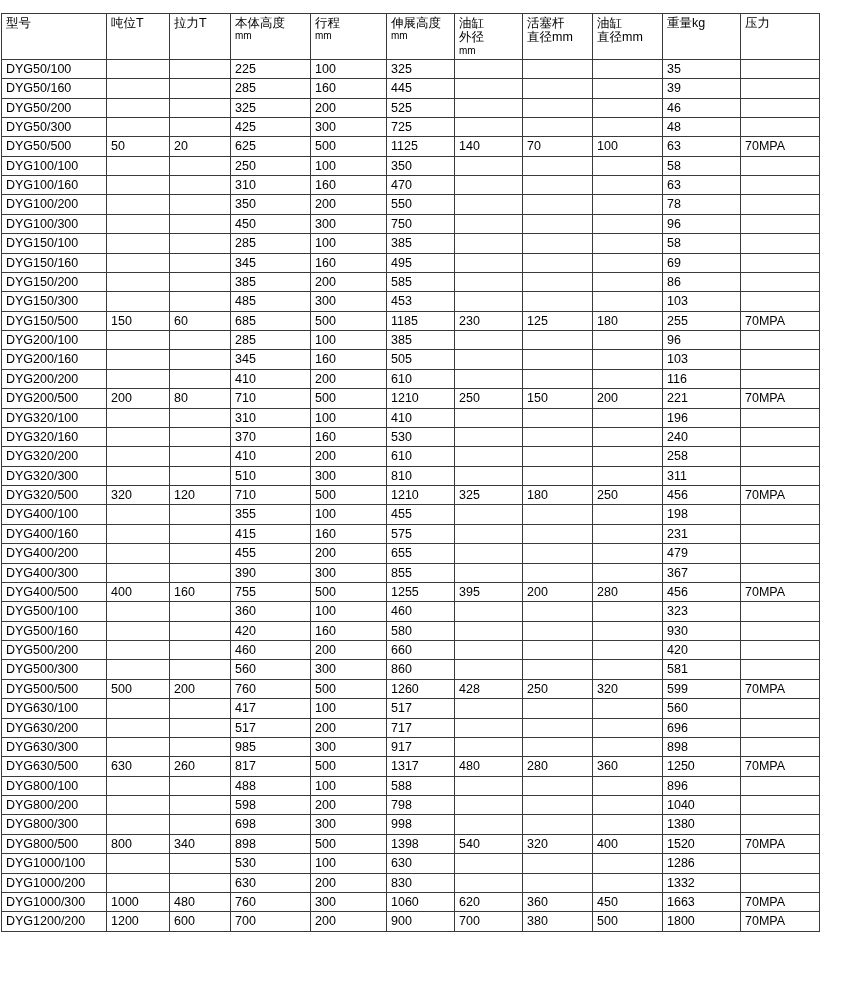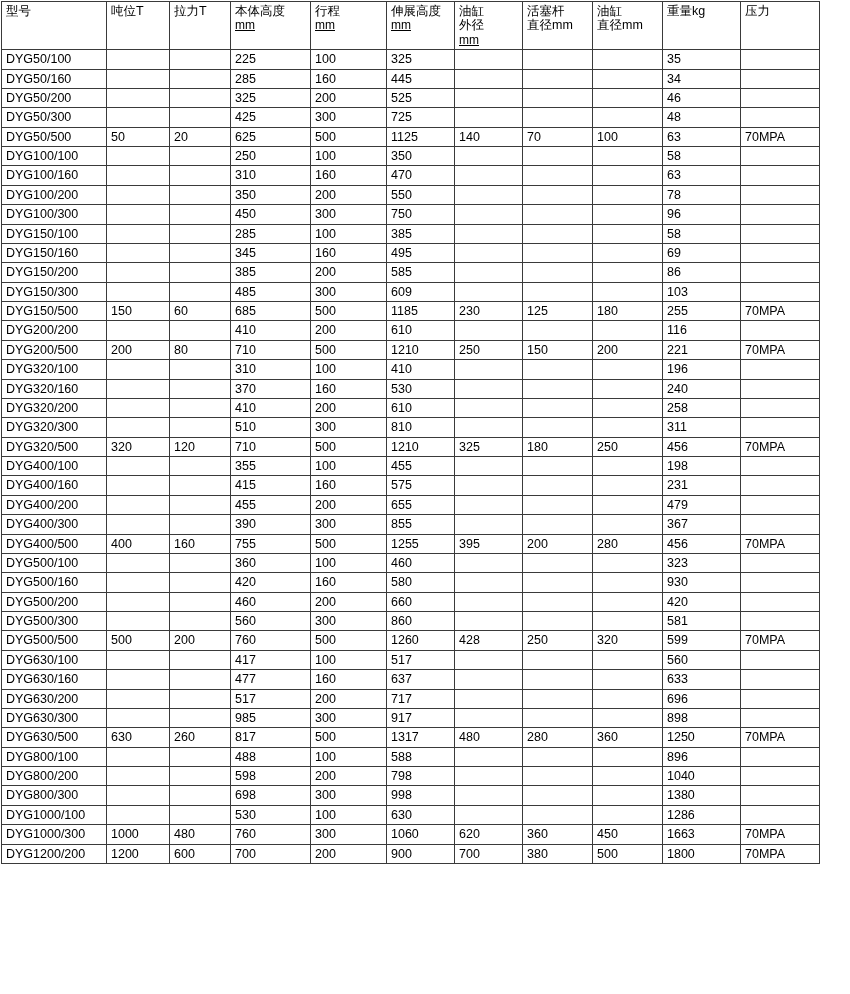--- a/index.html
+++ b/index.html
@@ -12,21 +12,21 @@
     height: 994px;
     font-family: "Liberation Sans", sans-serif;
     color: #000000;
     overflow: hidden;
   }
   #spec-table {
     border-collapse: collapse;
     table-layout: fixed;
     width: 762px;
     margin-left: 1px;
-    margin-top: 1px;
+    margin-top: 13px;
   }
   #spec-table td {
     border: 1px solid #3a3a3a;
     font-size: 12.5px;
     line-height: 1.15;
     padding: 2px 3px 2px 4px;
     vertical-align: top;
     white-space: pre-line;
     height: 18px;
     box-sizing: border-box;
@@ -49,24 +49,23 @@
     vertical-align: top;
   }
   .hdr-tall {
     height: 58px;
   }
   .hdr-model {
     vertical-align: bottom;
     height: 58px;
   }
   .unit {
-    font-size: 12px;
+    font-size: 10px;
     display: block;
     line-height: 1.2;
-    text-decoration: underline;
   }
   .grp {
     vertical-align: bottom;
   }
   td.empty { }
 </style>
 </head>
 <body>
 
 <table id="spec-table">
@@ -118,21 +117,21 @@
       <tr>
         <td>DYG50/160</td>
         <td class="empty"></td>
         <td class="empty"></td>
         <td>285</td>
         <td>160</td>
         <td>445</td>
         <td class="empty"></td>
         <td class="empty"></td>
         <td class="empty"></td>
-        <td>34</td>
+        <td>39</td>
         <td class="empty"></td>
       </tr>
       <tr>
         <td>DYG50/200</td>
         <td class="empty"></td>
         <td class="empty"></td>
         <td>325</td>
         <td>200</td>
         <td>525</td>
         <td class="empty"></td>
@@ -257,41 +256,67 @@
         <td class="empty"></td>
         <td>86</td>
         <td class="empty"></td>
       </tr>
       <tr>
         <td>DYG150/300</td>
         <td class="empty"></td>
         <td class="empty"></td>
         <td>485</td>
         <td>300</td>
-        <td>609</td>
+        <td>453</td>
         <td class="empty"></td>
         <td class="empty"></td>
         <td class="empty"></td>
         <td>103</td>
         <td class="empty"></td>
       </tr>
       <tr>
         <td>DYG150/500</td>
         <td class="grp">150</td>
         <td class="grp">60</td>
         <td>685</td>
         <td>500</td>
         <td>1185</td>
         <td class="grp">230</td>
         <td class="grp">125</td>
         <td class="grp">180</td>
         <td>255</td>
         <td class="grp">70MPA</td>
       </tr>
       <tr>
+        <td>DYG200/100</td>
+        <td class="empty"></td>
+        <td class="empty"></td>
+        <td>285</td>
+        <td>100</td>
+        <td>385</td>
+        <td class="empty"></td>
+        <td class="empty"></td>
+        <td class="empty"></td>
+        <td>96</td>
+        <td class="empty"></td>
+      </tr>
+      <tr>
+        <td>DYG200/160</td>
+        <td class="empty"></td>
+        <td class="empty"></td>
+        <td>345</td>
+        <td>160</td>
+        <td>505</td>
+        <td class="empty"></td>
+        <td class="empty"></td>
+        <td class="empty"></td>
+        <td>103</td>
+        <td class="empty"></td>
+      </tr>
+      <tr>
         <td>DYG200/200</td>
         <td class="empty"></td>
         <td class="empty"></td>
         <td>410</td>
         <td>200</td>
         <td>610</td>
         <td class="empty"></td>
         <td class="empty"></td>
         <td class="empty"></td>
         <td>116</td>
@@ -512,33 +537,20 @@
         <td>417</td>
         <td>100</td>
         <td>517</td>
         <td class="empty"></td>
         <td class="empty"></td>
         <td class="empty"></td>
         <td>560</td>
         <td class="empty"></td>
       </tr>
       <tr>
-        <td>DYG630/160</td>
-        <td class="empty"></td>
-        <td class="empty"></td>
-        <td>477</td>
-        <td>160</td>
-        <td>637</td>
-        <td class="empty"></td>
-        <td class="empty"></td>
-        <td class="empty"></td>
-        <td>633</td>
-        <td class="empty"></td>
-      </tr>
-      <tr>
         <td>DYG630/200</td>
         <td class="empty"></td>
         <td class="empty"></td>
         <td>517</td>
         <td>200</td>
         <td>717</td>
         <td class="empty"></td>
         <td class="empty"></td>
         <td class="empty"></td>
         <td>696</td>
@@ -603,30 +615,56 @@
         <td>698</td>
         <td>300</td>
         <td>998</td>
         <td class="empty"></td>
         <td class="empty"></td>
         <td class="empty"></td>
         <td>1380</td>
         <td class="empty"></td>
       </tr>
       <tr>
+        <td>DYG800/500</td>
+        <td class="grp">800</td>
+        <td class="grp">340</td>
+        <td>898</td>
+        <td>500</td>
+        <td>1398</td>
+        <td class="grp">540</td>
+        <td class="grp">320</td>
+        <td class="grp">400</td>
+        <td>1520</td>
+        <td class="grp">70MPA</td>
+      </tr>
+      <tr>
         <td>DYG1000/100</td>
         <td class="empty"></td>
         <td class="empty"></td>
         <td>530</td>
         <td>100</td>
         <td>630</td>
         <td class="empty"></td>
         <td class="empty"></td>
         <td class="empty"></td>
         <td>1286</td>
+        <td class="empty"></td>
+      </tr>
+      <tr>
+        <td>DYG1000/200</td>
+        <td class="empty"></td>
+        <td class="empty"></td>
+        <td>630</td>
+        <td>200</td>
+        <td>830</td>
+        <td class="empty"></td>
+        <td class="empty"></td>
+        <td class="empty"></td>
+        <td>1332</td>
         <td class="empty"></td>
       </tr>
       <tr>
         <td>DYG1000/300</td>
         <td class="grp">1000</td>
         <td class="grp">480</td>
         <td>760</td>
         <td>300</td>
         <td>1060</td>
         <td class="grp">620</td>

